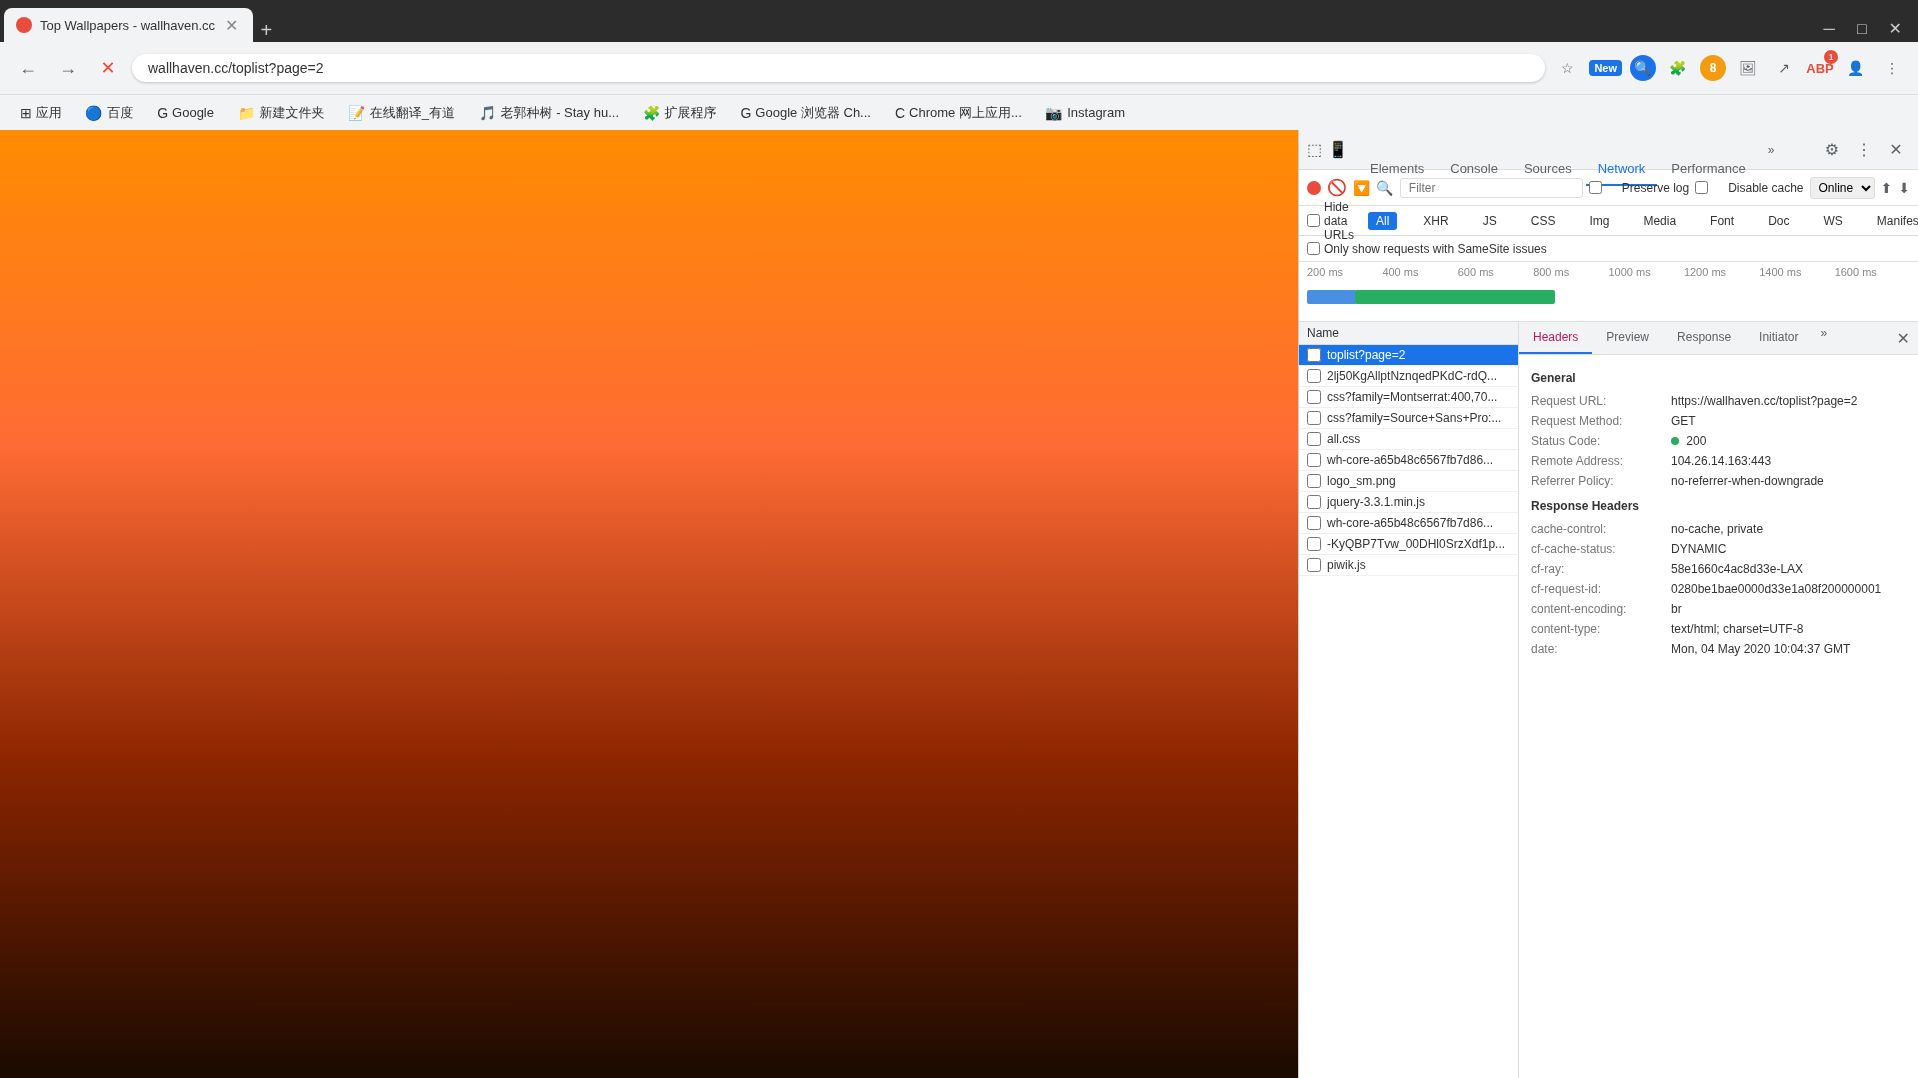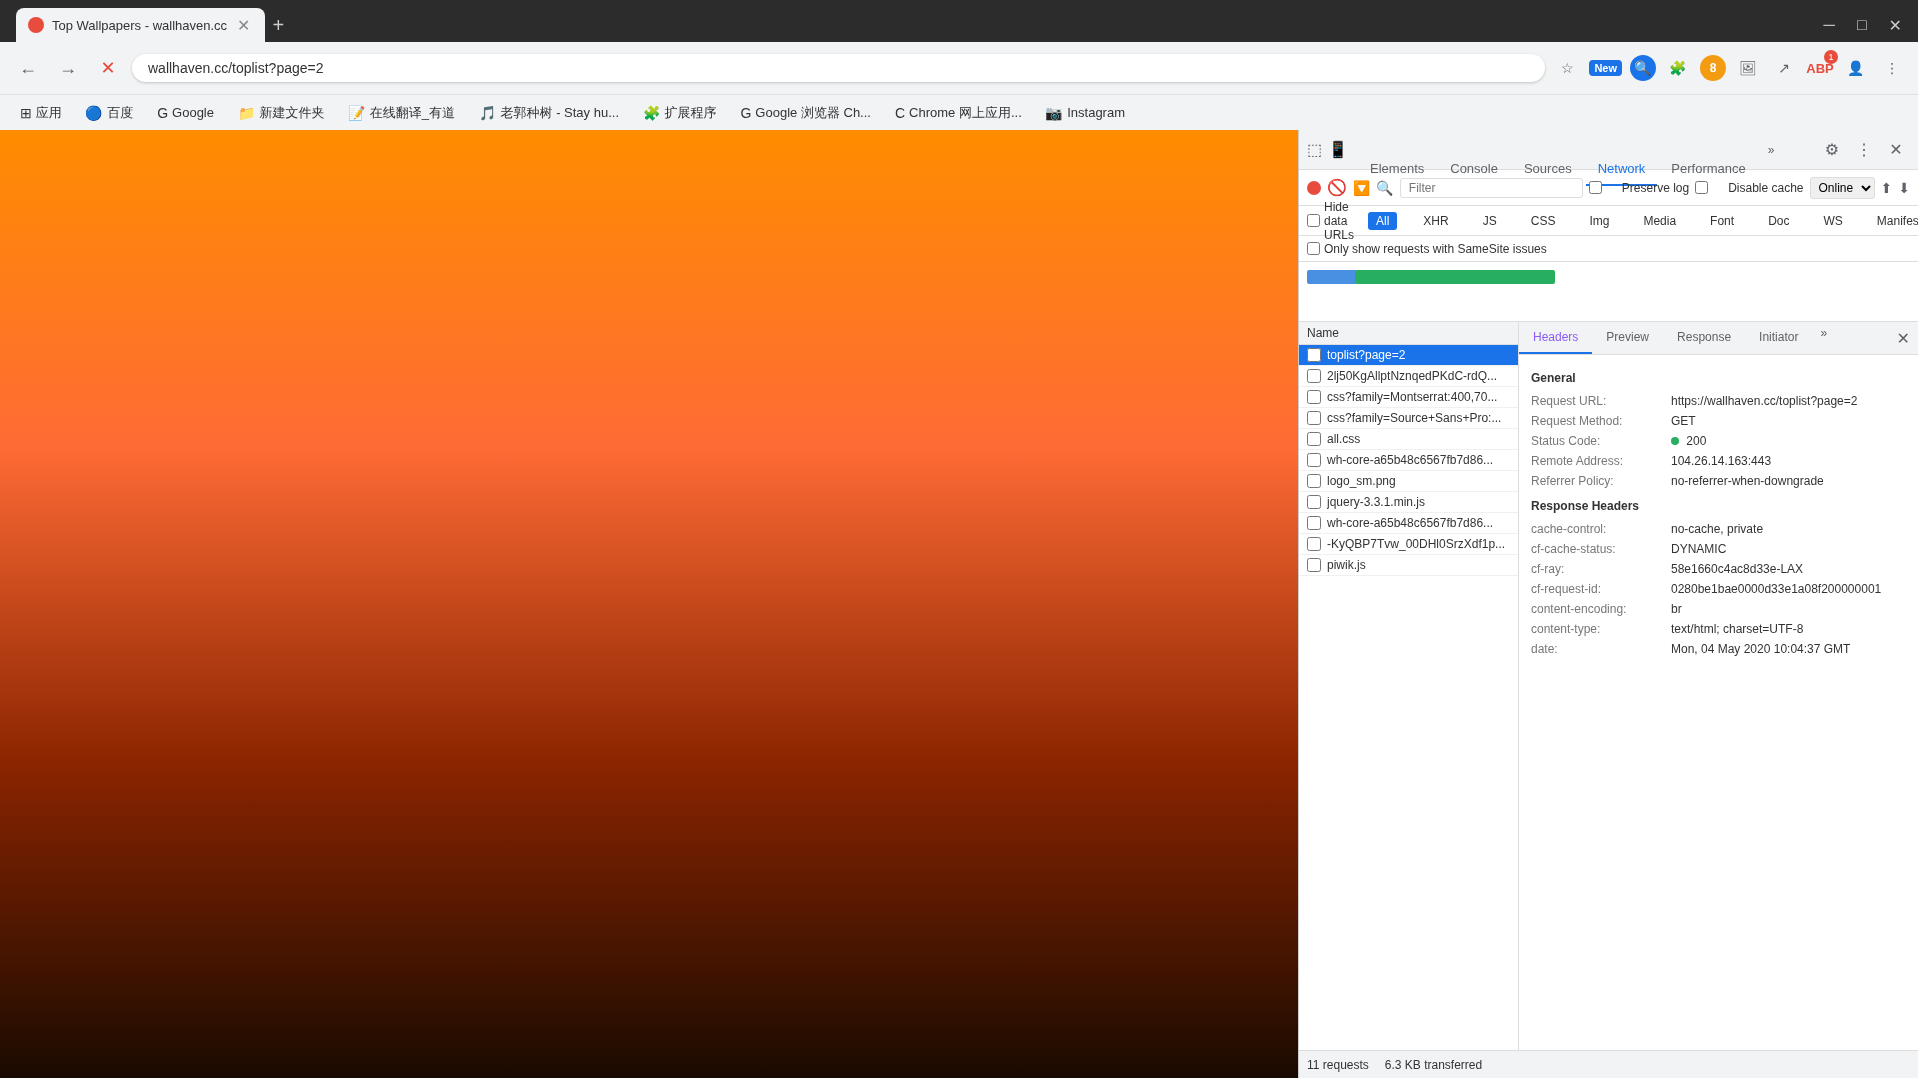--- a/index.html
+++ b/index.html
@@ -1,20 +1,20 @@
 <!DOCTYPE html>
 <html><head>
   <meta charset="utf-8">
   <style>
     * { margin: 0; padding: 0; box-sizing: border-box; }
     body { font-family: Arial, sans-serif; width: 1918px; height: 1078px; overflow: hidden; background: #fff; }
 
     
     .browser-chrome { background: #3c3c3c; width: 100%; }
-    .tab-bar { display: flex; align-items: center; padding: 8px 0 0 16px; background: #2c2c2c; height: 42px; }
+    .tab-bar { display: flex; align-items: flex-end; padding: 8px 0 0 4px; background: #2c2c2c; height: 42px; }
     .tab { display: flex; align-items: center; background: #3c3c3c; border-radius: 8px 8px 0 0; padding: 0 12px; height: 34px; min-width: 200px; gap: 8px; color: #e0e0e0; font-size: 13px; }
     .tab.active { background: #f1f3f4; color: #333; }
     .tab-favicon { width: 16px; height: 16px; background: #e74c3c; border-radius: 50%; flex-shrink: 0; }
     .tab-title { flex: 1; white-space: nowrap; overflow: hidden; text-overflow: ellipsis; }
     .tab-close { cursor: pointer; color: #888; font-size: 16px; padding: 2px; }
     .tab-new { background: none; border: none; color: #ccc; font-size: 20px; padding: 0 8px; cursor: pointer; }
 
     .address-bar { display: flex; align-items: center; padding: 6px 12px; gap: 8px; background: #f1f3f4; height: 52px; }
     .nav-btn { background: none; border: none; color: #5f6368; font-size: 18px; cursor: pointer; padding: 4px; border-radius: 50%; width: 32px; height: 32px; display: flex; align-items: center; justify-content: center; }
     .address-input { flex: 1; background: #fff; border: none; border-radius: 20px; padding: 6px 16px; font-size: 14px; color: #333; outline: none; box-shadow: 0 1px 3px rgba(0,0,0,0.2); }
@@ -93,21 +93,21 @@
 
     .timeline-bar { position: relative; background: #fff; border-bottom: 1px solid #ddd; height: 60px; overflow: hidden; }
     .req-header-row { display: flex; background: #f1f3f4; border-bottom: 1px solid #ddd; padding: 4px 8px; font-size: 12px; font-weight: 500; color: #333; position: sticky; top: 0; z-index: 1; }
     .req-item { display: flex; align-items: center; padding: 3px 8px; border-bottom: 1px solid #f0f0f0; cursor: pointer; font-size: 12px; color: #333; }
     .req-item.selected { background: #1a73e8; color: #fff; }
     .req-checkbox { width: 14px; height: 14px; margin-right: 6px; flex-shrink: 0; }
     .req-name { flex: 0 0 200px; overflow: hidden; text-overflow: ellipsis; white-space: nowrap; }
 
     .detail-tabs { display: flex; background: #f1f3f4; border-bottom: 1px solid #ddd; }
     .det-tab { padding: 8px 14px; font-size: 12px; color: #5f6368; cursor: pointer; border-bottom: 2px solid transparent; }
-    .det-tab.active { color: #8b5cf6; border-bottom-color: #1a73e8; font-weight: 500; }
+    .det-tab.active { color: #be185d; border-bottom-color: #1a73e8; font-weight: 500; }
     .det-more { color: #5f6368; padding: 4px 8px; cursor: pointer; }
 
     .close-btn { background: none; border: none; font-size: 16px; color: #5f6368; cursor: pointer; padding: 4px 8px; margin-left: auto; }
 
     .general-section { padding: 8px 12px; }
     .section-title { font-size: 12px; font-weight: 600; color: #333; margin: 8px 0 6px 0; }
     .detail-row { display: flex; padding: 3px 0; font-size: 12px; flex-wrap: wrap; }
     .detail-key { color: #777; min-width: 140px; font-weight: 500; }
     .detail-val { color: #333; flex: 1; word-break: break-all; }
     .status-dot { width: 8px; height: 8px; border-radius: 50%; background: #27ae60; display: inline-block; margin-right: 4px; }
@@ -349,20 +349,30 @@
     </div>
 
     <div class="same-site-bar">
       <label class="same-site-label">
         <input type="checkbox" style="">
         <span>Only show requests with SameSite issues</span>
       </label>
     </div>
 
     <div class="timeline-bar">
+      <div style="display:flex;padding:4px 8px;font-size:11px;color:#888;">
+        <span style="flex:1">200 ms</span>
+        <span style="flex:1">400 ms</span>
+        <span style="flex:1">600 ms</span>
+        <span style="flex:1">800 ms</span>
+        <span style="flex:1">1000 ms</span>
+        <span style="flex:1">1200 ms</span>
+        <span style="flex:1">1400 ms</span>
+        <span style="flex:1">1600 ms</span>
+      </div>
       <div style="position:relative;height:30px;margin:0 8px;">
         <div style="position:absolute;top:8px;left:0;height:14px;width:50px;background:#4a90e2;border-radius:2px;"></div>
         <div style="position:absolute;top:8px;left:48px;height:14px;width:200px;background:#27ae60;border-radius:2px;"></div>
       </div>
     </div>
 
     <div class="devtools-split">
 
       <div class="left-panel">
         <div class="req-header-row">
@@ -480,18 +490,14 @@
             <span class="detail-val">text/html; charset=UTF-8</span>
           </div>
           <div class="detail-row">
             <span class="detail-key">date:</span>
             <span class="detail-val">Mon, 04 May 2020 10:04:37 GMT</span>
           </div>
         </div>
       </div>
     </div>
 
-    <div class="devtools-bottom">
-      <span>11 requests</span>
-      <span>6.3 KB transferred</span>
-    </div>
   </div>
 </div>
 
 </body></html>

